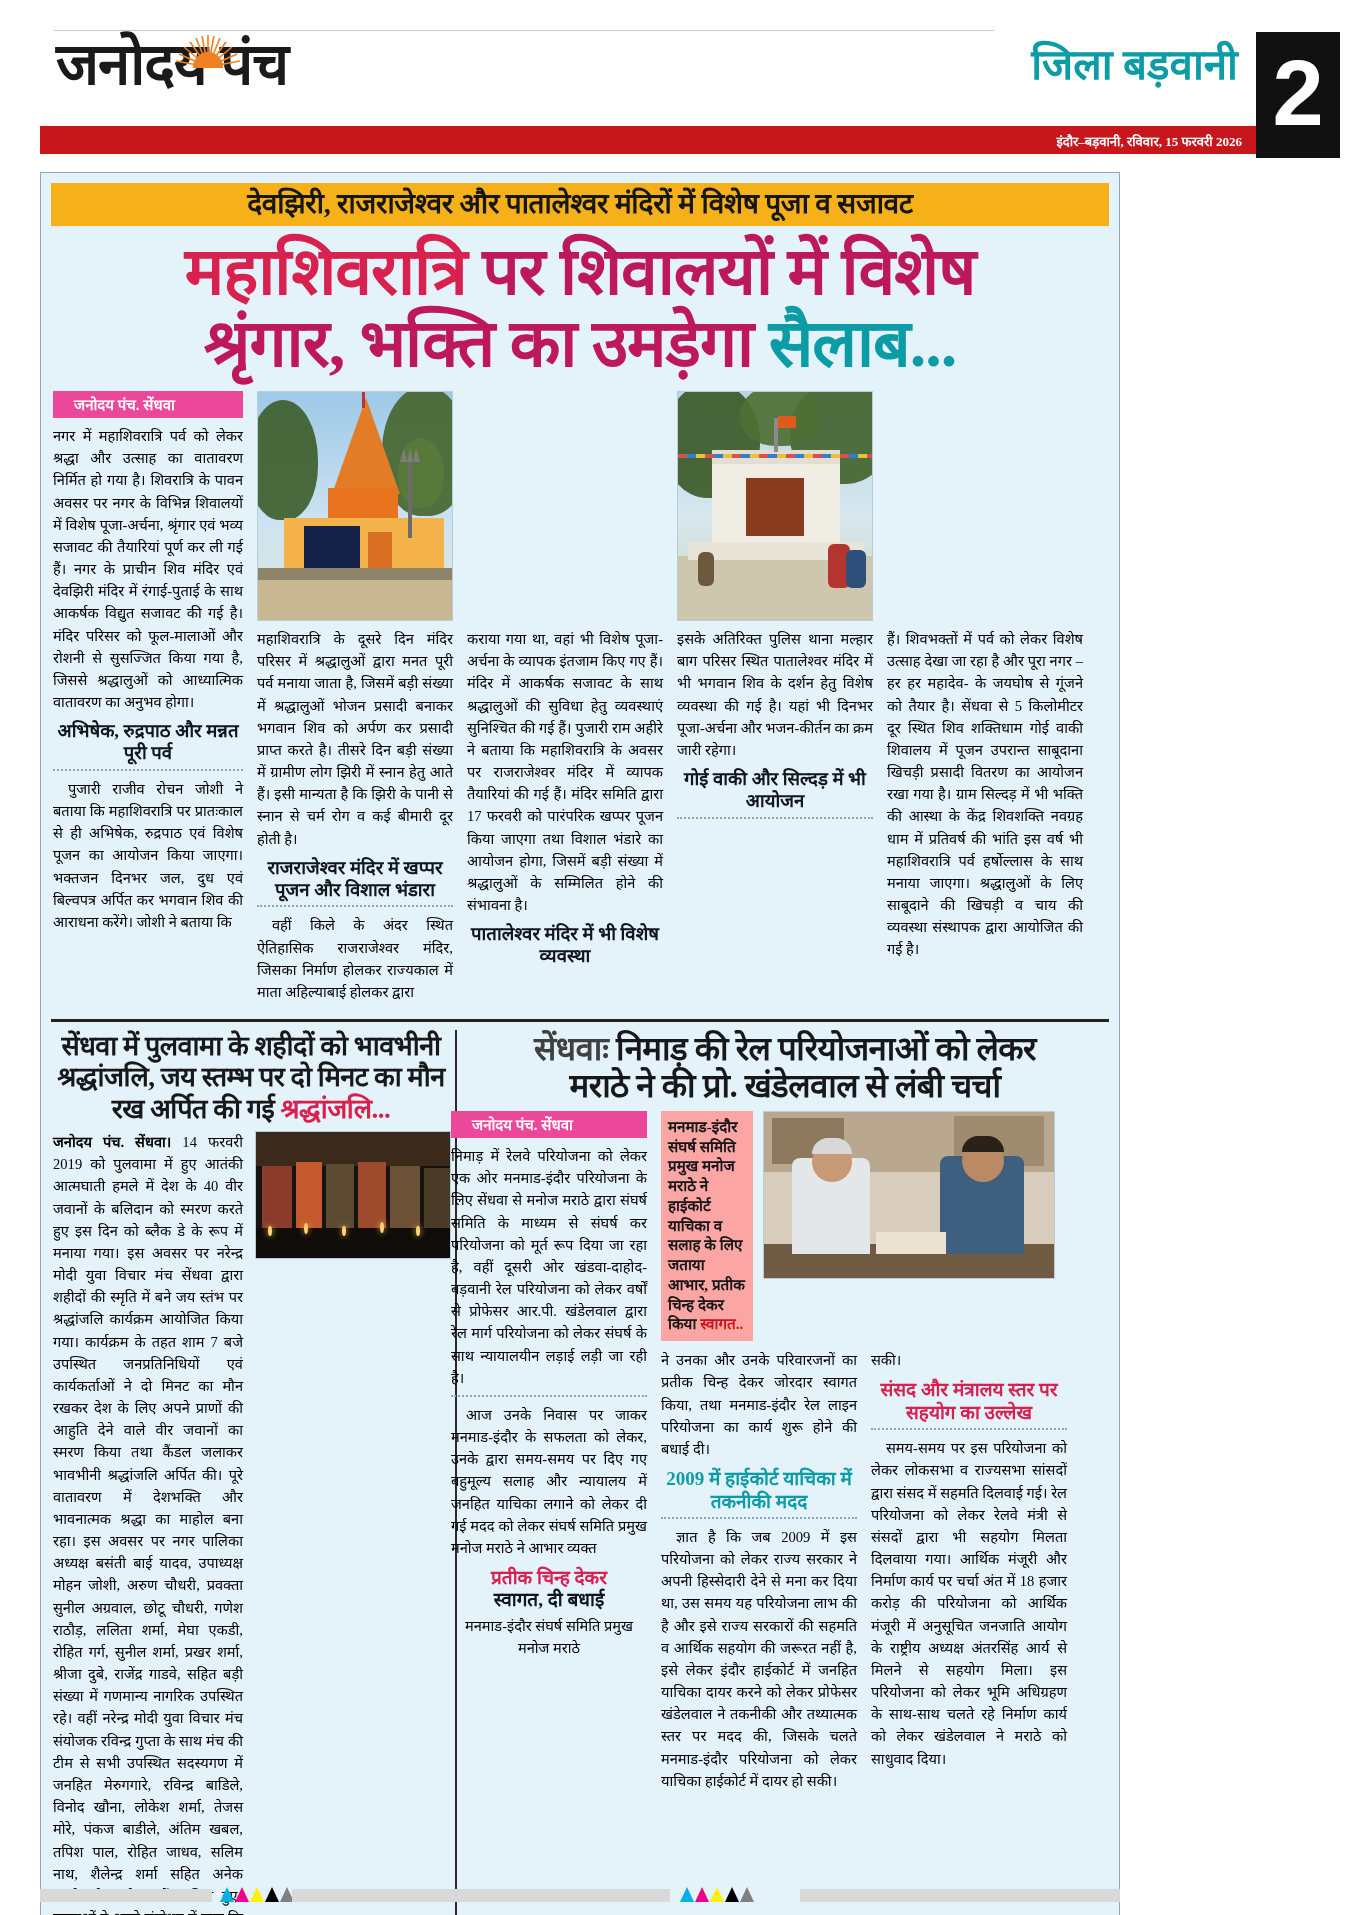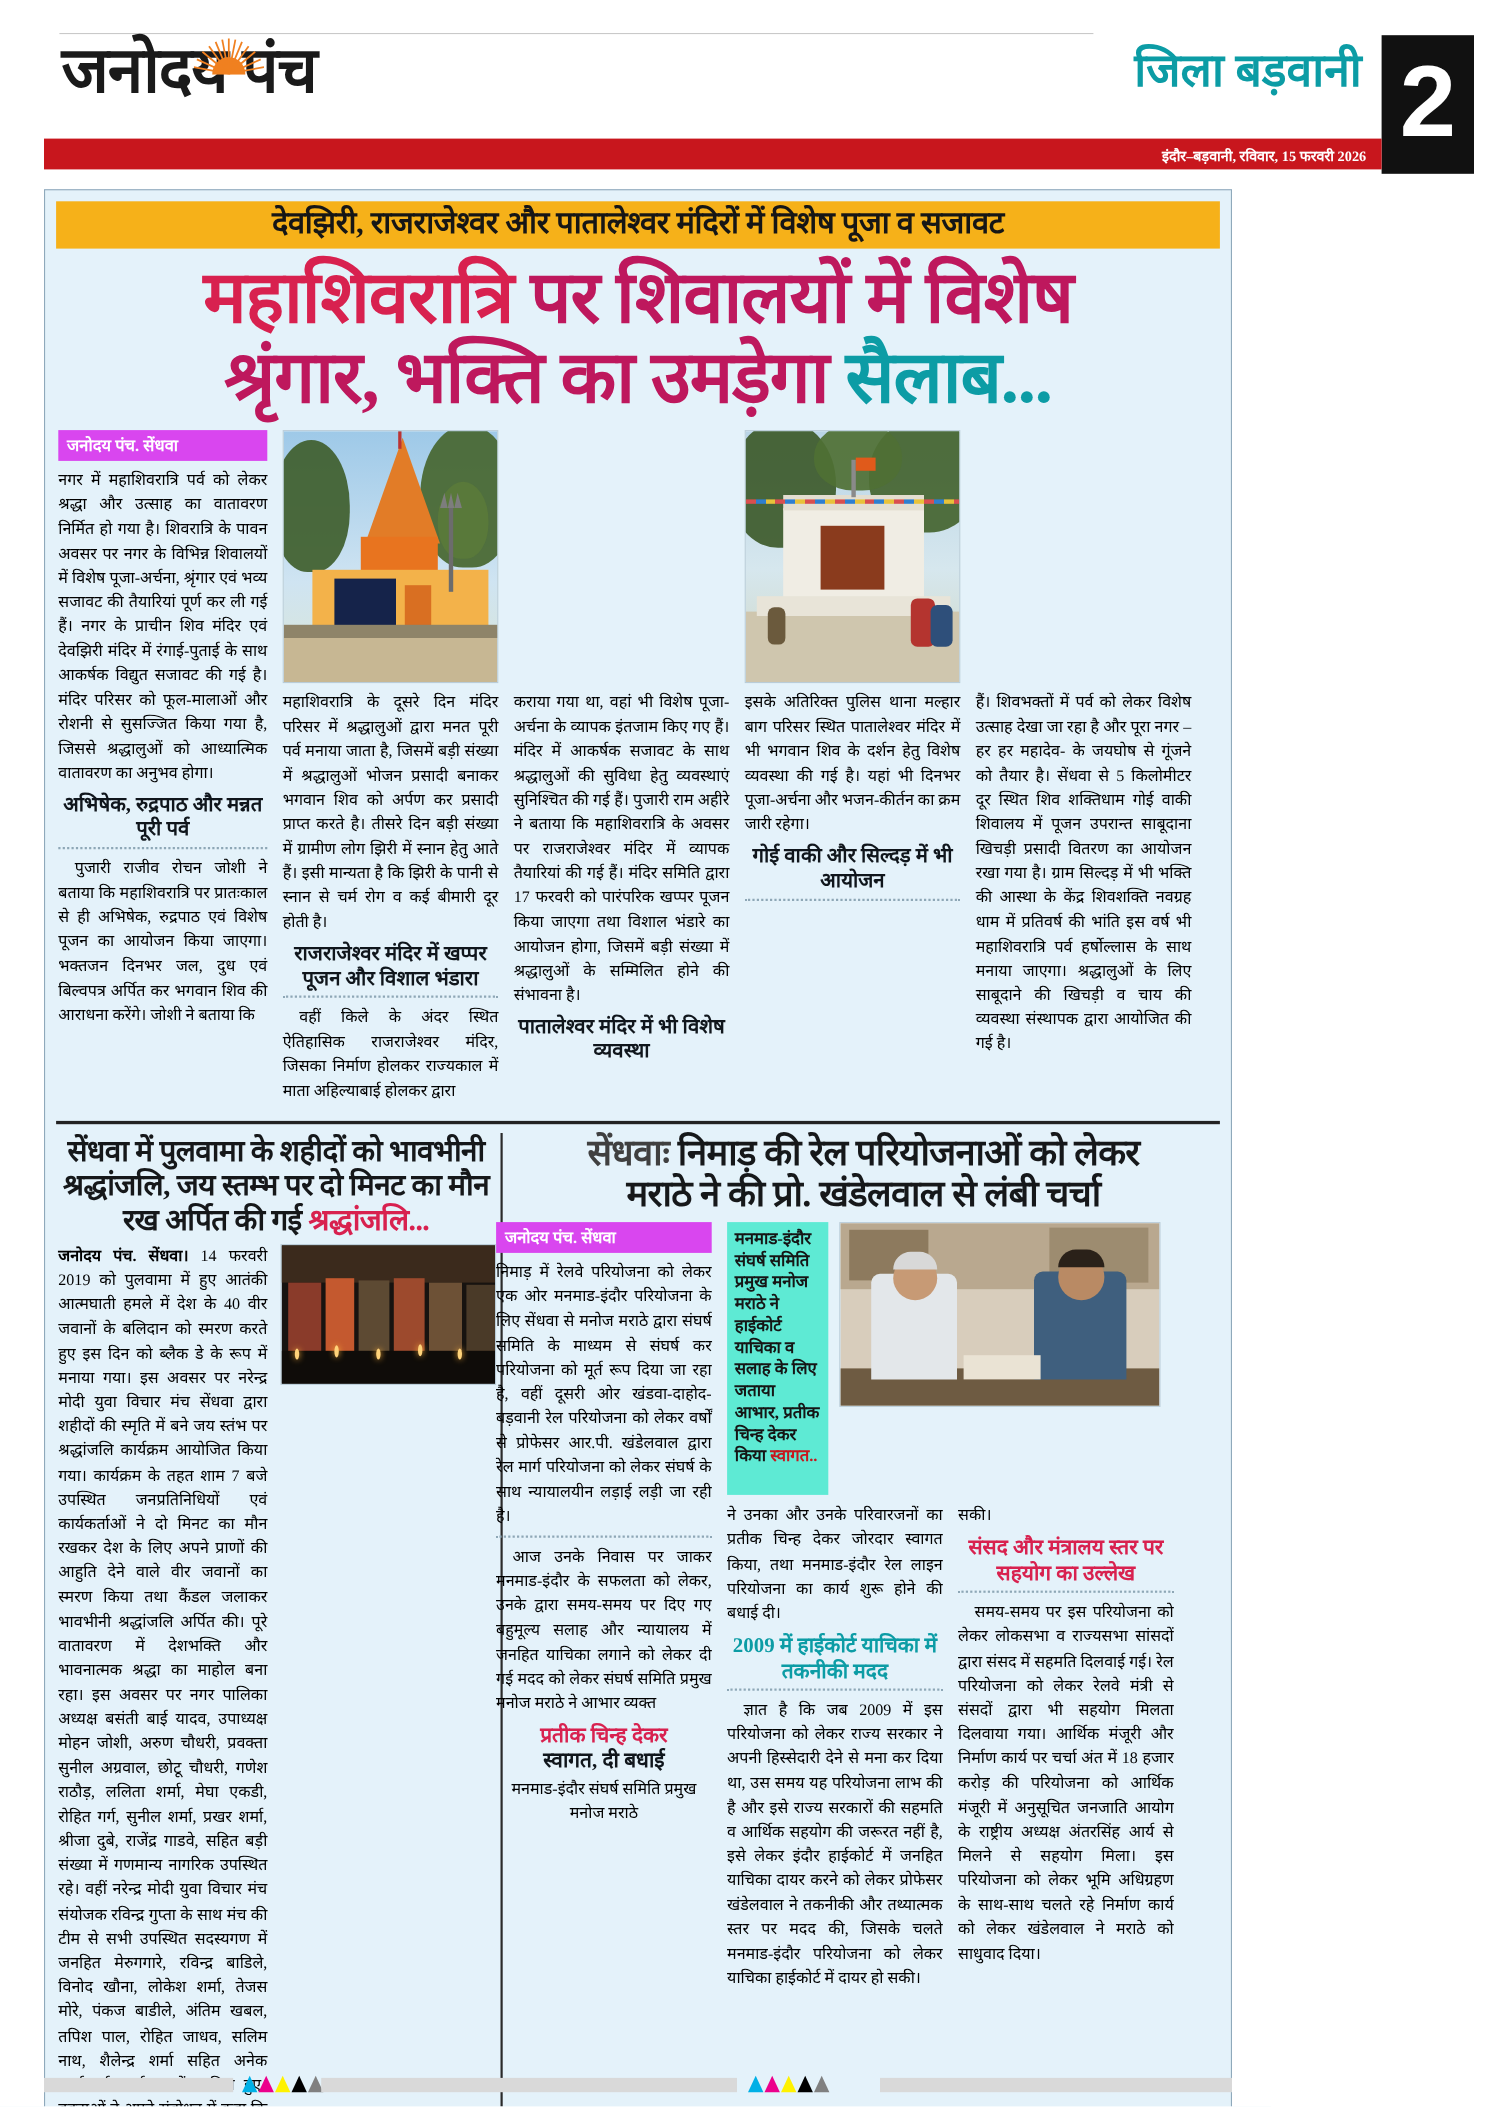--- a/index.html
+++ b/index.html
@@ -68,24 +68,24 @@
   .mh-teal { color: #0c9ca5; }
 
   
   .top-grid {
     display: grid;
     grid-template-columns: 190px 196px 196px 196px 196px;
     column-gap: 14px;
     padding: 8px 12px 6px 12px;
   }
   .byline {
-    background: #d946ef; color: #fff;
+    background: #ec4899; color: #fff;
     font-family: "Liberation Serif", serif;
     font-size: 15px; font-weight: bold;
-    padding: 3px 6px 4px 8px; margin-bottom: 7px; display: block;
+    padding: 3px 6px 4px 21px; margin-bottom: 7px; display: block;
   }
   .bodytext {
     font-family: "Liberation Serif", serif;
     font-size: 14.6px; line-height: 1.52; color: #000000;
     text-align: justify; text-justify: inter-word;
   }
   .bodytext p { margin-bottom: 6px; }
   .bodytext p.ind { text-indent: 15px; }
   .subhead {
     font-family: "Liberation Serif", serif;
@@ -122,24 +122,24 @@
   }
   .br-head .teal { color: #404040; }
 
   .bl-grid { display: grid; grid-template-columns: 190px 196px; column-gap: 12px; }
   .br-grid { display: grid; grid-template-columns: 196px 196px 196px; column-gap: 14px; }
 
   .photo-candle { height: 128px; }
   .photo-meeting { height: 168px; }
 
   .yellowbox {
-    background: #5eead4; color: #151515;
+    background: #fca5a5; color: #151515;
     font-family: "Liberation Serif", serif;
     font-weight: bold; font-size: 15.2px; line-height: 1.3;
-    padding: 6px 7px 25px 7px;
+    padding: 6px 7px 7px 7px;
   }
   .yellowbox .hl { color: #c8161d; }
 
   .teal-sub {
     font-family: "Liberation Serif", serif;
     font-weight: bold; font-size: 19px; line-height: 1.18;
     text-align: center; color: #10161c; margin: 8px 0 3px 0;
   }
   .teal-sub .teal { color: #0c9ca5; }
   .teal-sub .pink { color: #d8214f; }

